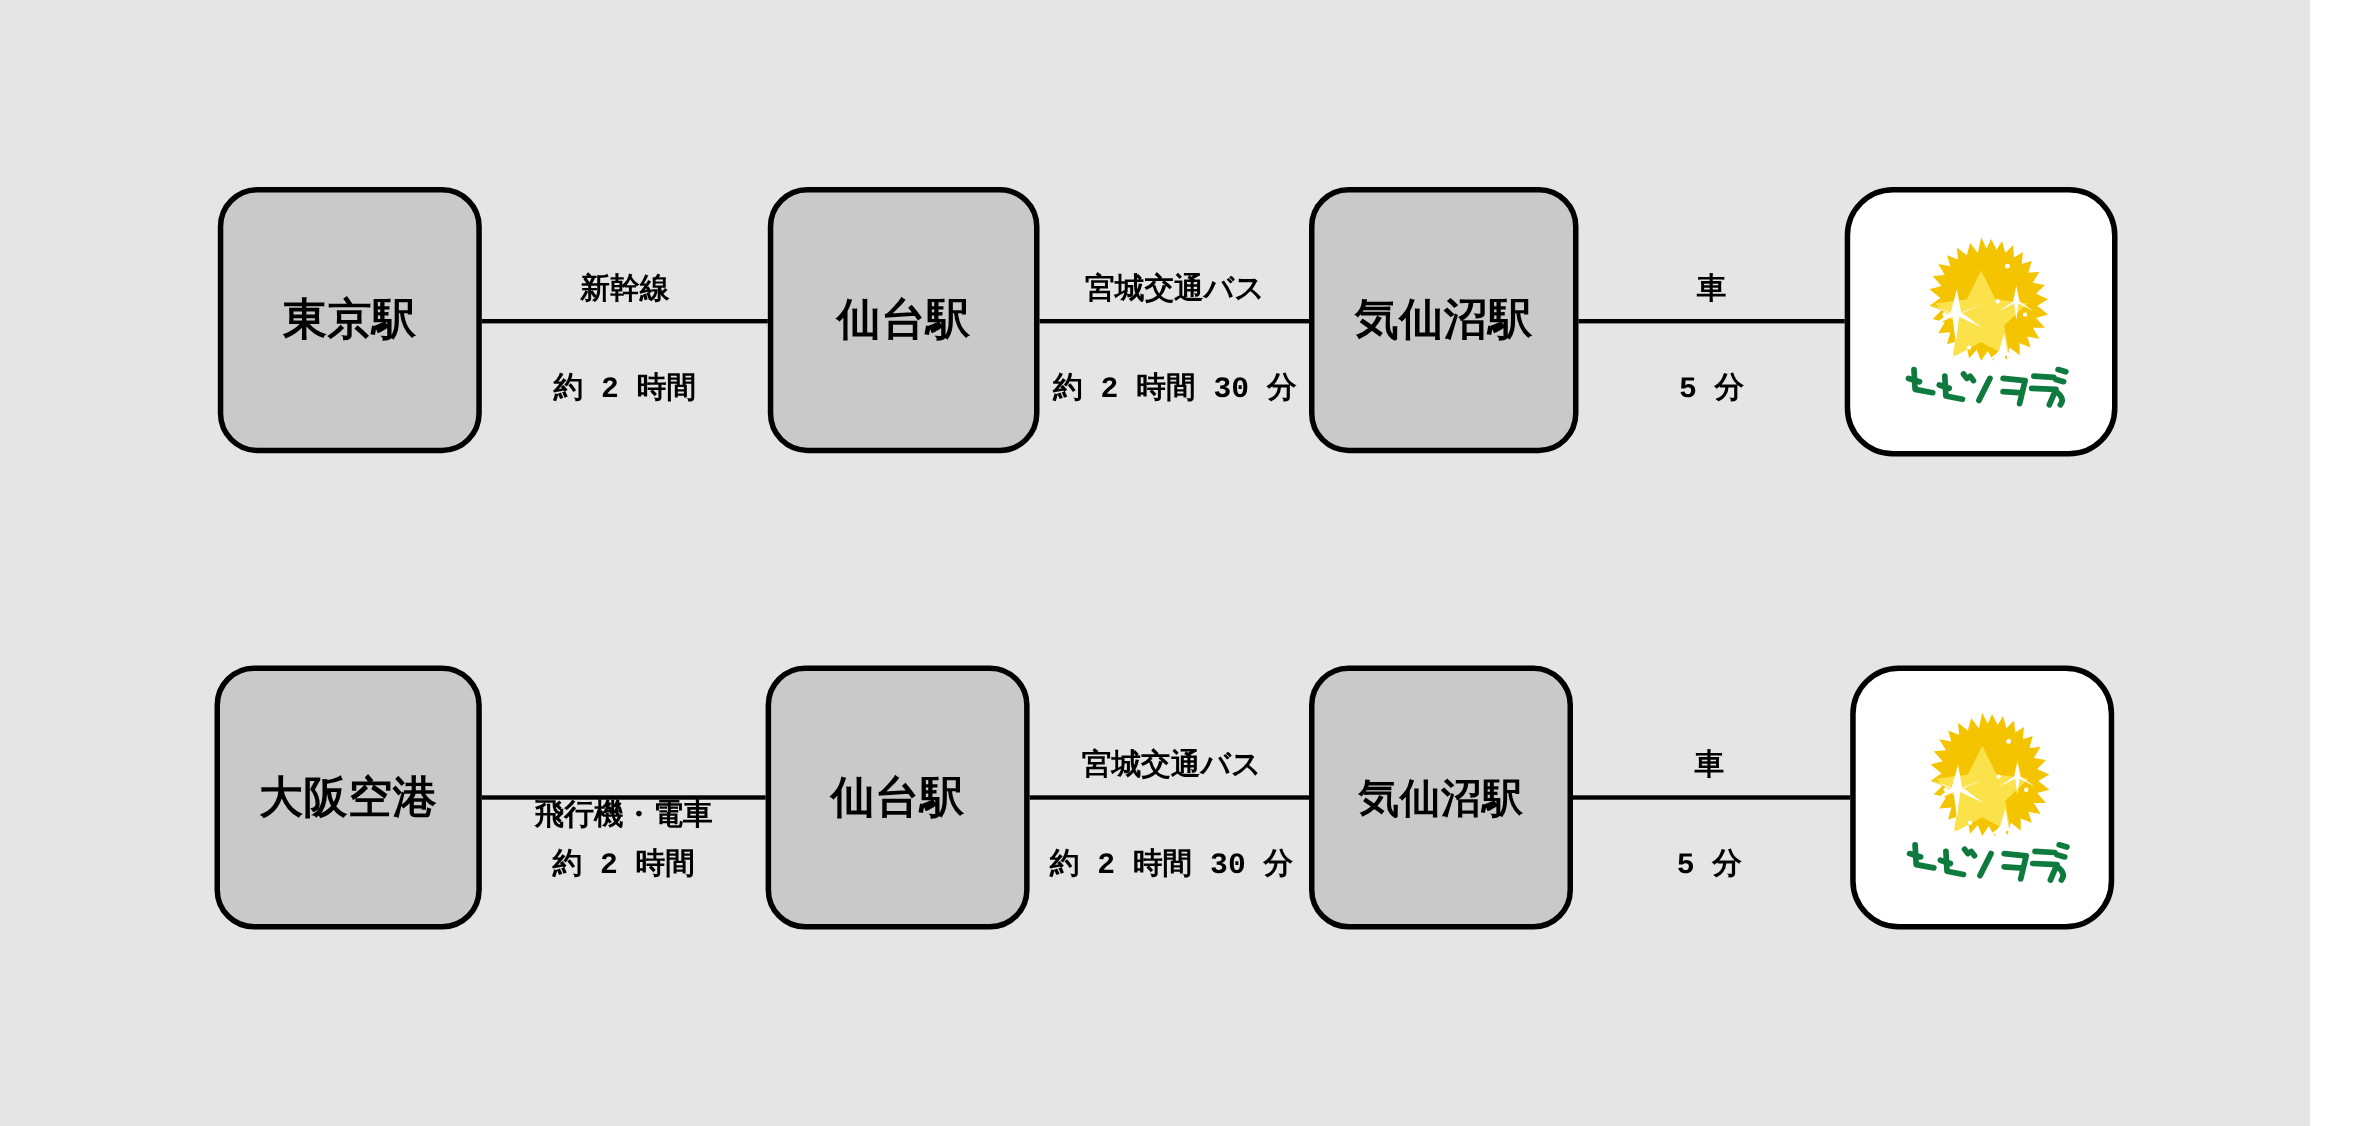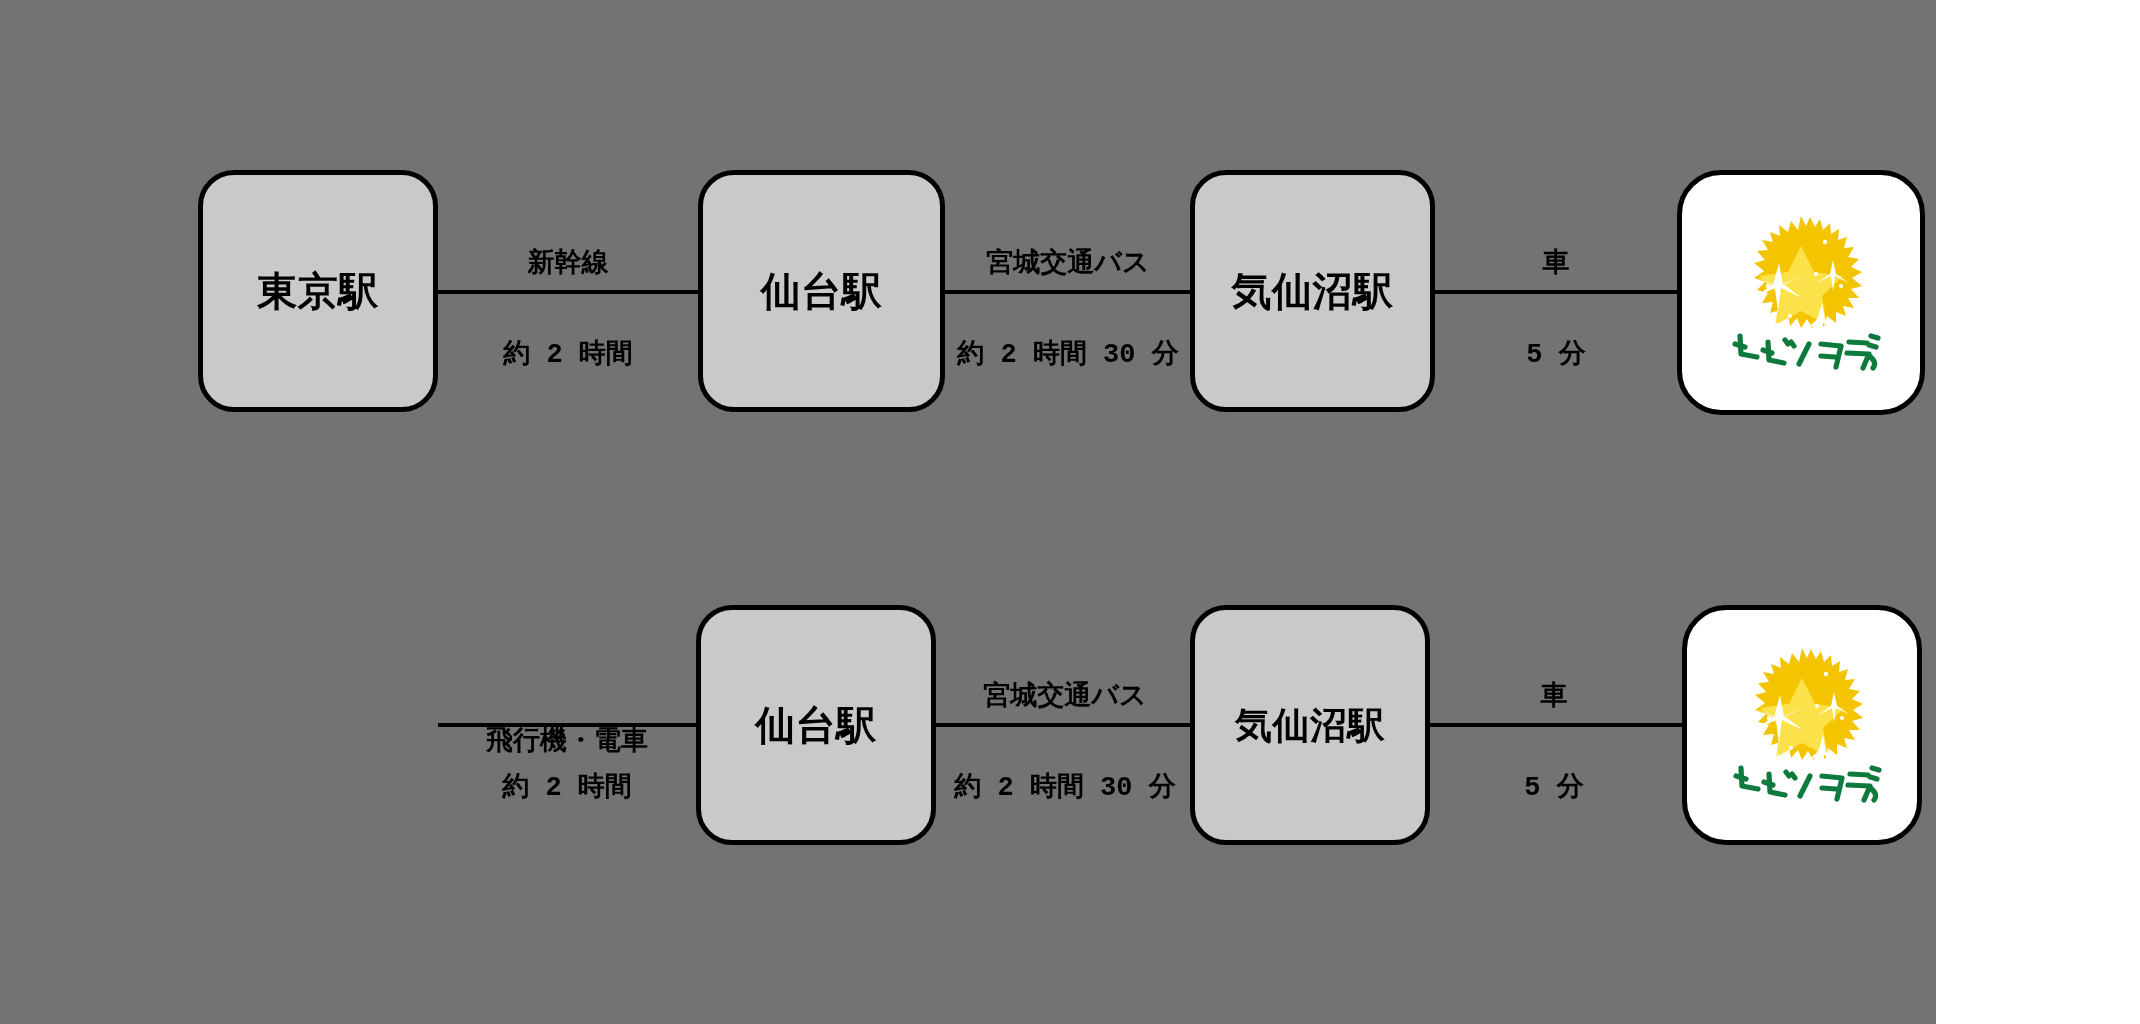--- a/index.html
+++ b/index.html
@@ -10,23 +10,23 @@
   body {
     width: 2140px;
     height: 1024px;
     font-family: "Liberation Sans", "DejaVu Sans", sans-serif;
     color: #000000;
     overflow: hidden;
   }
 
   #canvas {
     position: relative;
-    width: 1936px;
+    width: 2100px;
     height: 1024px;
-    background: #737373;
+    background: #e5e5e5;
   }
 
   
   .route-row {
     position: absolute;
     left: 0;
     width: 2140px;
     height: 260px;
   }
   .route-row.row-0 { top: 162px; }
@@ -162,20 +162,23 @@
             <path d="M147 147 q10 7 5 13"></path>
           </g>
         </svg>
       </span>
 
     </div>
   </div>
 
   <div class="route-row row-1">
 
+    <div class="node" style="left:195px; top:8px; width:243px; height:240px;">
+      <span class="node-label">大阪空港</span>
+    </div>
 
     <div class="connector" style="left:438px; top:126px; width:258px;"></div>
     <div class="edge-label mode" style="left:567px; top:112px;margin-top:45px;">飛行機・電車</div>
     <div class="edge-label time" style="left:567px; top:178px;">約 2 時間</div>
 
     <div class="node" style="left:696px; top:8px; width:240px; height:240px;">
       <span class="node-label">仙台駅</span>
     </div>
 
     <div class="connector" style="left:936px; top:126px; width:254px;"></div>

